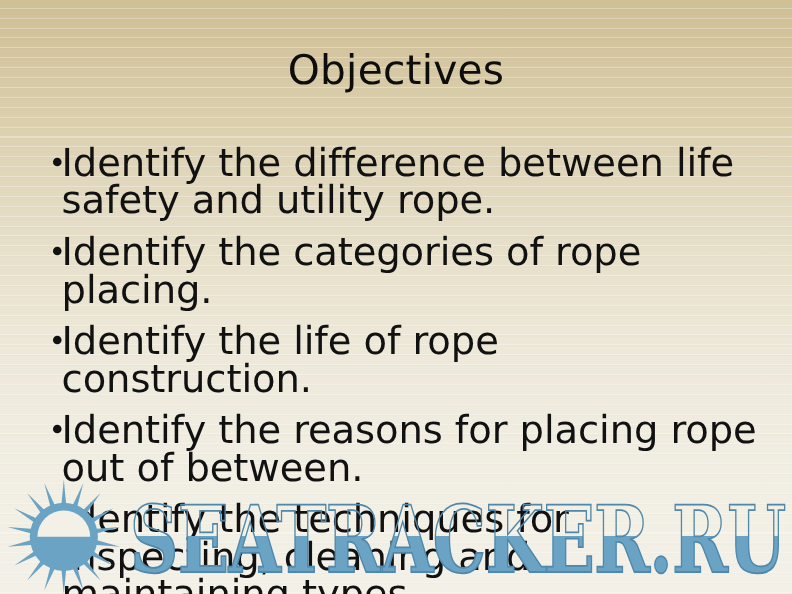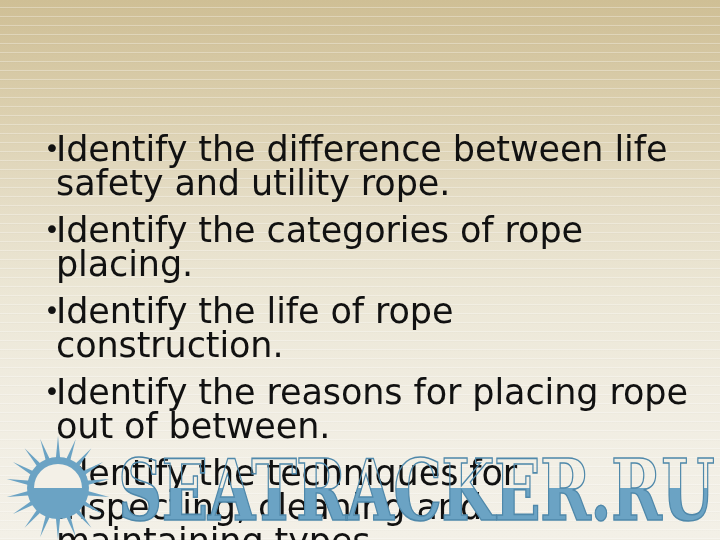--- a/index.html
+++ b/index.html
@@ -106,20 +106,21 @@
     height: 100px;
   }
 </style>
 </head>
 <body>
 
 <div id="slide">
 
   <div id="texture"></div>
 
+  <div id="title">Objectives</div>
 
   <div id="body">
 
     <div class="bullet-row">
       <span class="bullet-mark">•</span>
       <span class="bullet-text">Identify the difference between life safety and utility rope.</span>
     </div>
 
     <div class="bullet-row">
       <span class="bullet-mark">•</span>

